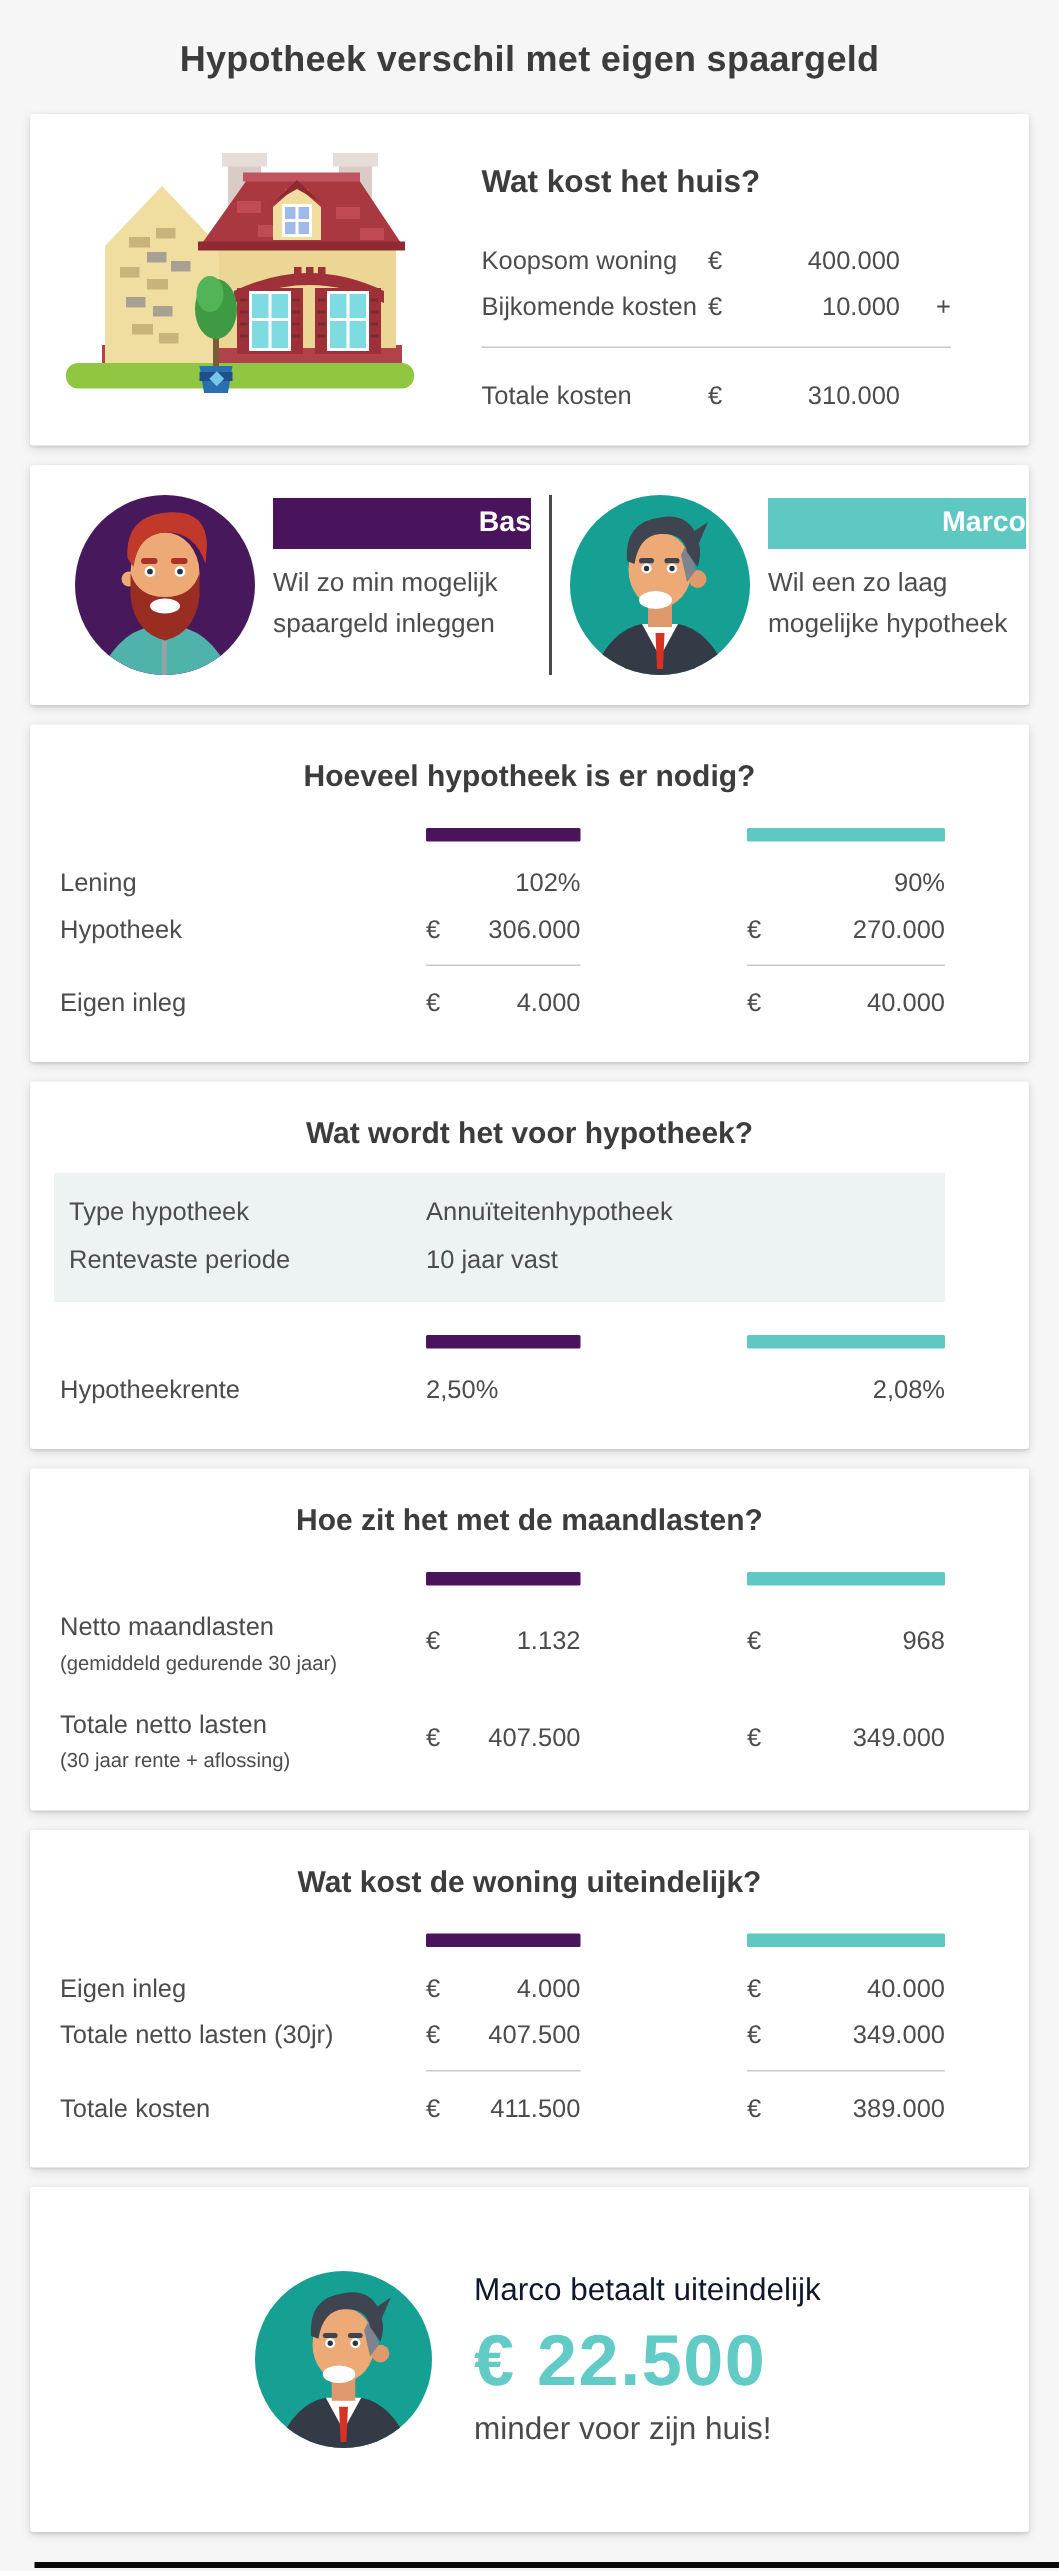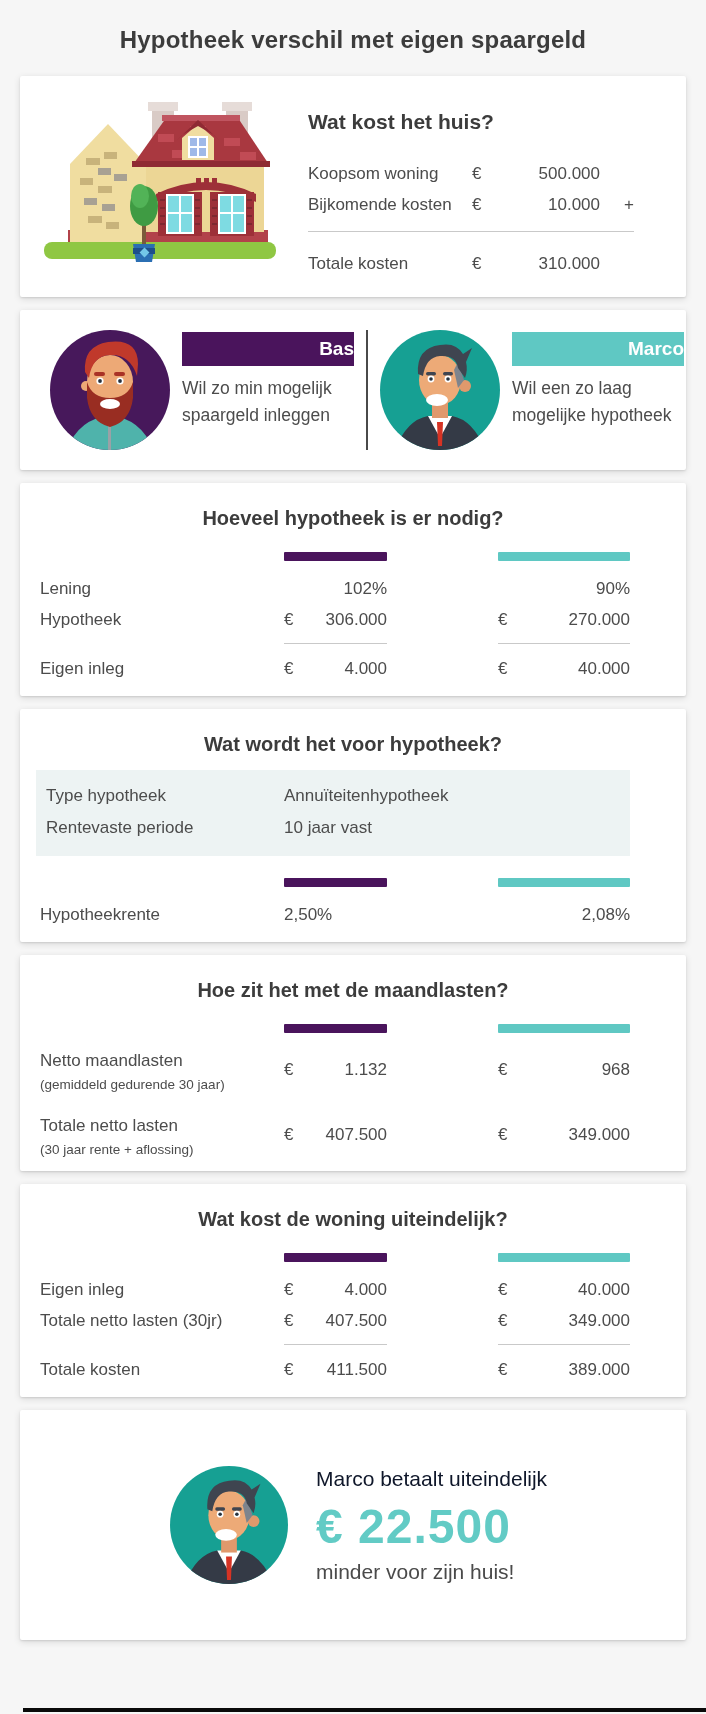--- a/index.html
+++ b/index.html
@@ -23,21 +23,21 @@
   }
   .cards{margin:22px 20px 0}
   .card{
     background:#fff;border-radius:2px;margin-bottom:13px;
     box-shadow:0 1px 2px rgba(0,0,0,.10),0 2px 7px rgba(0,0,0,.12);
   }
 
   
   .card-cost{display:flex;padding:18px 52px 18px 20px}
   .house-wrap{width:240px;height:170px;flex:none}
-  .cost-right{flex:1;margin-left:28px}
+  .cost-right{flex:1;margin-left:41px}
   .cost-heading{font-size:21px;font-weight:bold;color:#3c3c3c;margin:16px 0 24px}
   .cost-row{display:flex;font-size:17px;line-height:31px}
   .cost-label{flex:1}
   .cost-cur{width:30px}
   .cost-val{width:98px;text-align:right}
   .cost-suf{width:34px;text-align:right}
   .cost-line{border-top:1px solid #c9c9c9;margin:11px 0 16px}
 
   
   .card-personas{display:flex;position:relative;padding:20px 0 20px 30px}
@@ -46,21 +46,21 @@
   .avatar{width:120px;height:120px;flex:none}
   .p-info{margin-left:12px;width:172px;padding-top:2px}
   .p-name{height:34px;line-height:34px;text-align:right;color:#fff;font-size:19px;font-weight:bold}
   .p-name.bas-bg{background:var(--bas_purple)}
   .p-name.marco-bg{background:var(--marco_teal)}
   .p-desc{margin-top:9px;font-size:17.5px;line-height:27px}
   .v-divider{position:absolute;left:346px;top:20px;bottom:20px;width:2px;background:#4a4a4a}
 
   
   .cmp-heading{text-align:center;font-size:20px;font-weight:bold;color:#3c3c3c;padding:24px 16px 0}
-  .cmp-body{padding:0 56px 12px 20px}
+  .cmp-body{padding:0 56px 24px 20px}
   .cmp-row{display:flex;font-size:17px;line-height:31px}
   .cmp-row.top{align-items:center}
   .cmp-label{width:244px;flex:none}
   .cgap{width:111px;flex:none}
   .basw{width:103px;flex:none}
   .marcow{width:132px;flex:none}
   .ccol{display:flex;justify-content:space-between}
   .ccol.left{justify-content:flex-start}
   .ccol.right{justify-content:flex-end}
   .bars-row{display:flex;margin:22px 0 12px}
@@ -191,21 +191,21 @@
         <polygon points="93,150 115,150 112,168 96,168" fill="#2b6fb3"></polygon>
         <rect x="93" y="154" width="22" height="6" fill="#1d4f8a"></rect>
         <rect x="101" y="155" width="7" height="7" fill="#74c7e8" transform="rotate(45 104.5 158.5)"></rect>
       </svg>
     </div>
     <div class="cost-right">
       <div class="cost-heading">Wat kost het huis?</div>
       <div class="cost-row">
         <div class="cost-label">Koopsom woning</div>
         <div class="cost-cur">€</div>
-        <div class="cost-val">500.000</div>
+        <div class="cost-val">400.000</div>
         <div class="cost-suf"></div>
       </div>
       <div class="cost-row">
         <div class="cost-label">Bijkomende kosten</div>
         <div class="cost-cur">€</div>
         <div class="cost-val">10.000</div>
         <div class="cost-suf">+</div>
       </div>
       <div class="cost-line"></div>
       <div class="cost-row">

